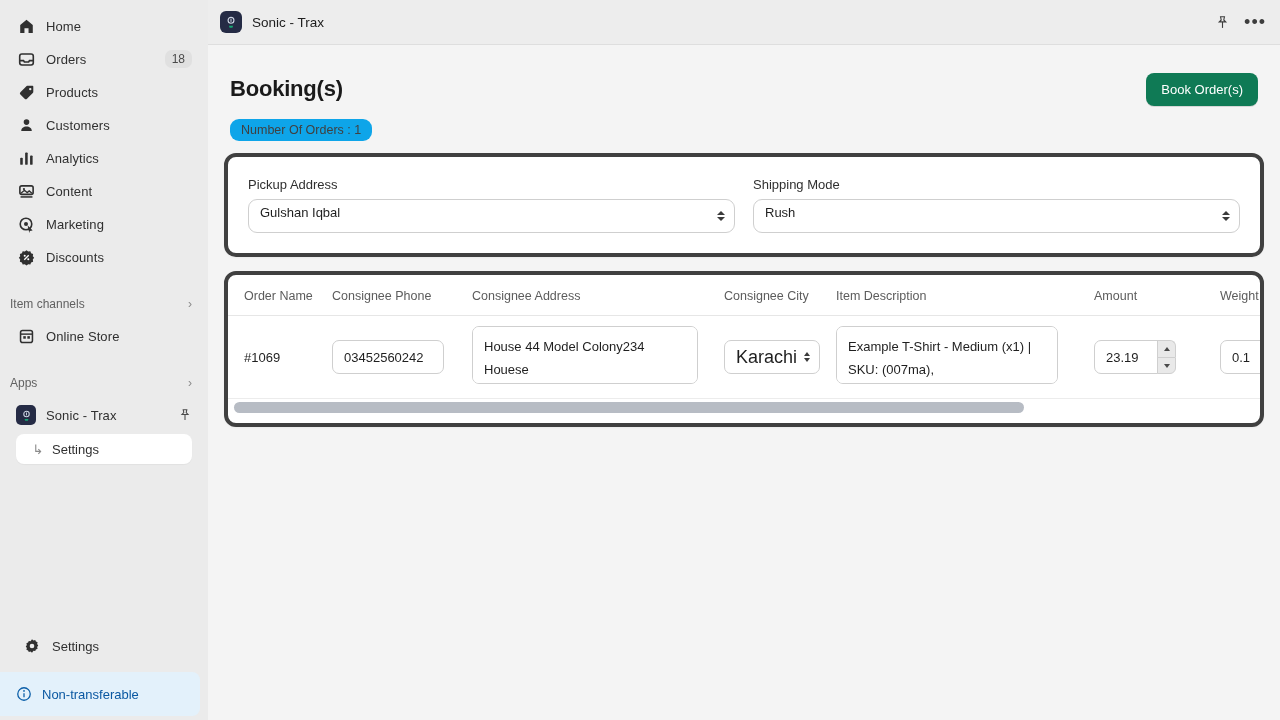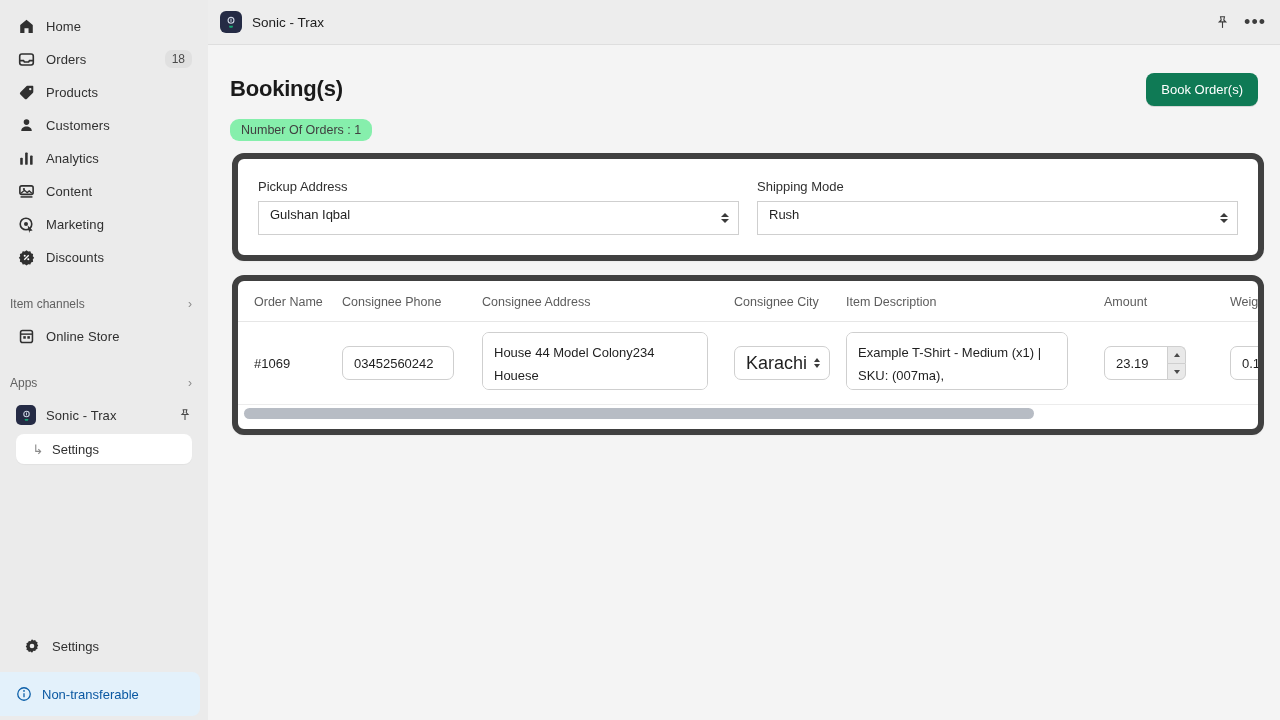--- a/index.html
+++ b/index.html
@@ -136,43 +136,42 @@
     color: #fff;
     font-size: 13px;
     padding: 9px 15px;
     border: none; border-radius: 8px;
     cursor: pointer;
     font-family: Liberation Sans, sans-serif;
     box-shadow: 0 1px 0 rgba(0,0,0,.12);
   }
   .count-chip {
     display: inline-block;
-    background: #86efac;
+    background: #0ea5e9;
     color: #404040;
     font-size: 12.5px;
     padding: 4px 11px;
     border-radius: 9px;
     margin: 8px 0 0 6px;
   }
   .card {
     background: #fff;
-    border: 6px solid #404040;
+    border: 4px solid #404040;
     border-radius: 12px;
     margin-top: 12px;
     box-shadow: 0 1px 2px rgba(0,0,0,.04);
-    margin-left: 8px;
   }
   .form-row { display: flex; gap: 18px; padding: 20px; }
   .field { flex: 1 1 0; min-width: 0; }
   .field-label { font-size: 13px; color: #303030; margin-bottom: 7px; }
   .select-box {
     position: relative;
     height: 34px;
     border: 1px solid #cfcfcf;
-    border-radius: 0;
+    border-radius: 9px;
     background: #fff;
     display: flex; align-items: center;
     padding: 0 28px 8px 11px;
     cursor: pointer;
   }
   .select-box .val { font-size: 13px; color: #1f1f1f; white-space: nowrap; overflow: hidden; }
   .updown {
     position: absolute; right: 9px; top: 50%; transform: translateY(-50%);
     display: flex; flex-direction: column; gap: 2px; color: #3b3b3b;
   }

